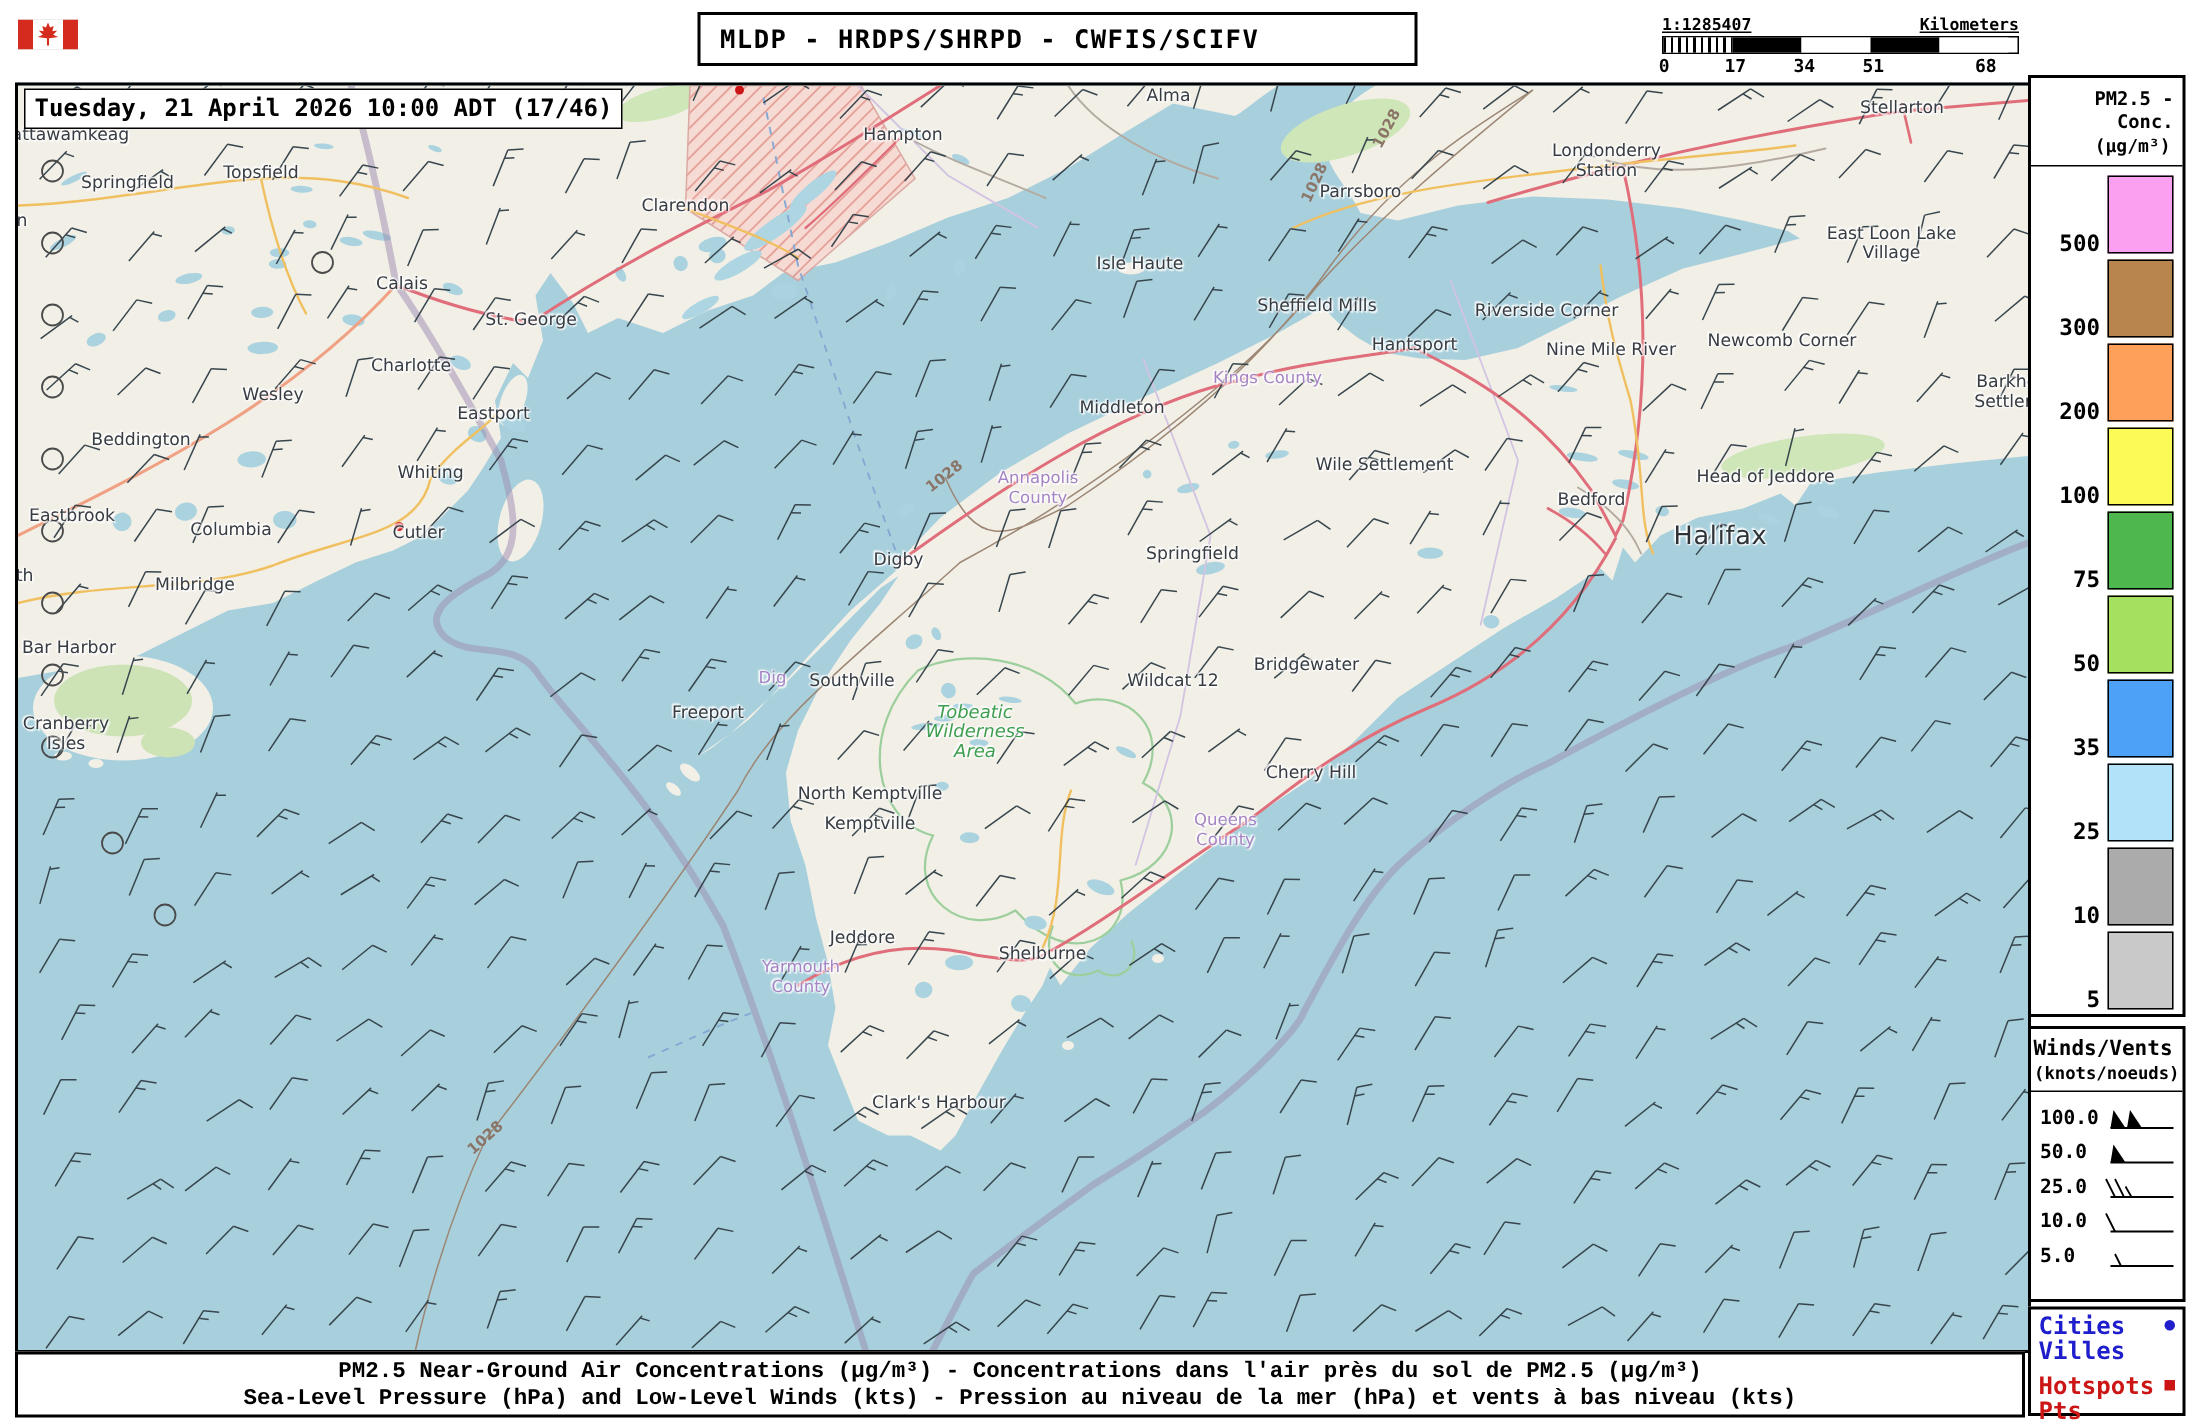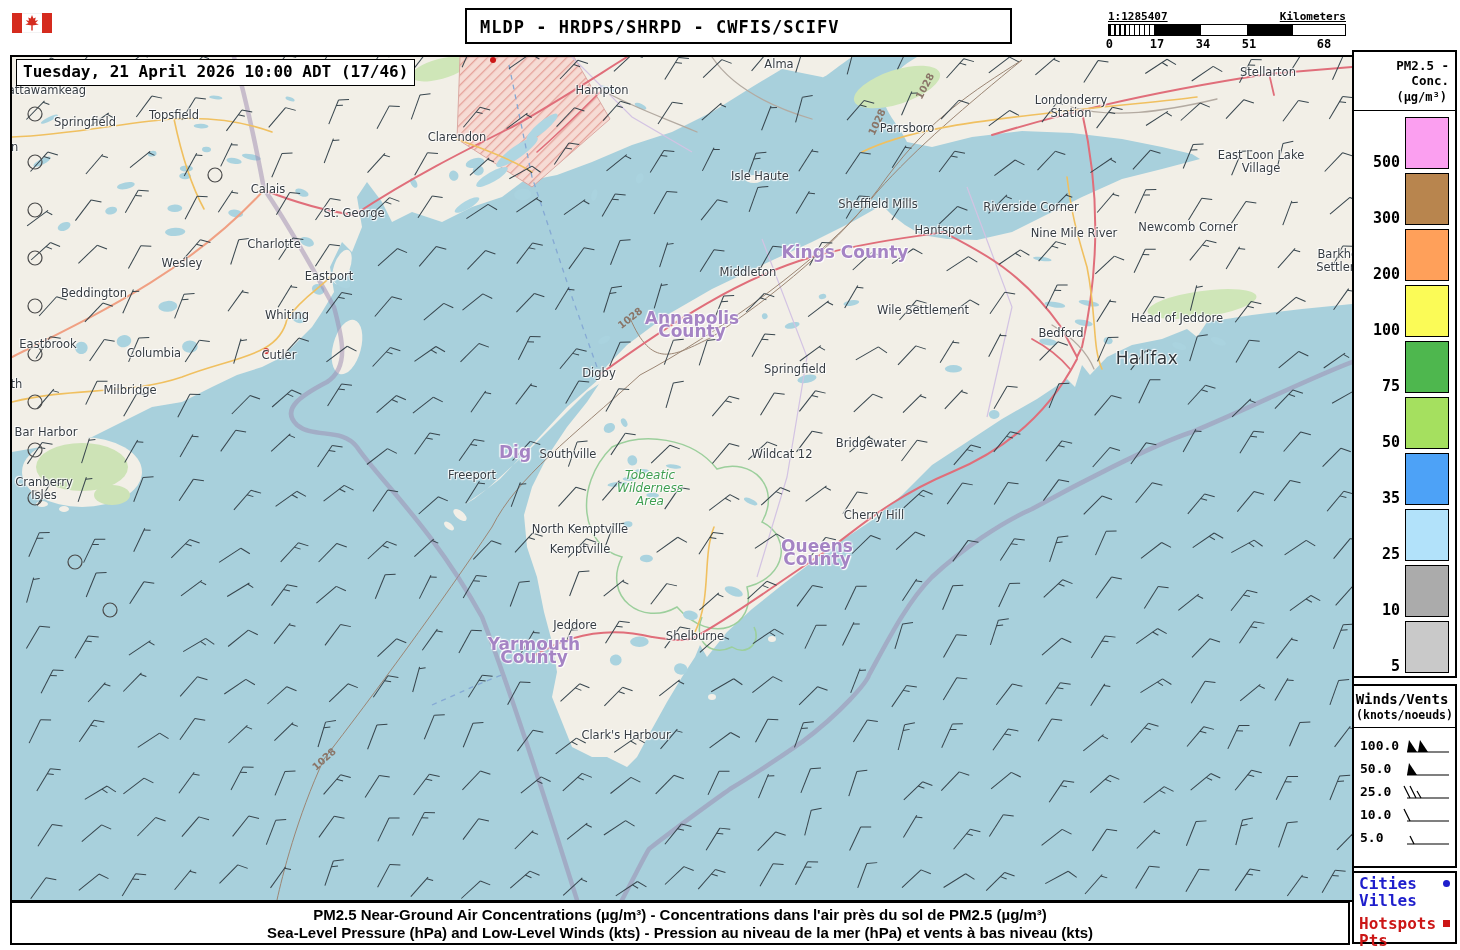--- a/index.html
+++ b/index.html
@@ -2,42 +2,42 @@
 <html><head>
 <meta charset="utf-8">
 <style>
   html,body{margin:0;padding:0;background:#fff;}
   .page{position:relative;width:1460px;height:950px;background:#ffffff;overflow:hidden;
         font-family:"DejaVu Sans",sans-serif;}
   
   .agency{position:absolute;top:14px;font-size:11px;line-height:13px;color:#222;white-space:pre-line;margin-top:40px;}
   .agency-fr{left:58px;} .agency-en{left:218px;}
   .flag{position:absolute;left:12px;top:13px;}
-  .title-box{position:absolute;left:465px;top:8px;width:547px;height:36px;border:2px solid #000;background:#fff;
+  .title-box{position:absolute;left:465px;top:8px;width:480px;height:36px;border:2px solid #000;background:#fff;
              font-family:"DejaVu Sans Mono",monospace;font-weight:bold;font-size:17px;line-height:34px;
              padding-left:13px;letter-spacing:1px;box-sizing:border-box;}
   .scalebar{position:absolute;left:1108px;top:10px;width:238px;font-family:"DejaVu Sans Mono",monospace;}
   .sb-row1{display:flex;justify-content:space-between;font-size:11px;font-weight:bold;}
   .sb-row1 span{text-decoration:underline;}
   .sb-bar{margin-top:1px;height:10px;border:1px solid #000;display:flex;}
   .sb-seg{height:100%;width:46px;}
   .sb-hatch{background:repeating-linear-gradient(90deg,#000 0 1.5px,#fff 1.5px 5px);}
   .sb-ticks{position:relative;height:14px;font-size:12px;font-weight:bold;}
   .sb-ticks span{position:absolute;transform:translateX(-30%);top:1px;}
   
   .map{position:absolute;left:10px;top:55px;width:1340px;height:843px;border:2px solid #000;
        background:#a8d0dc;overflow:hidden;box-sizing:content-box;}
   .datebox{position:absolute;left:4px;top:2px;height:25px;border:1.5px solid #000;background:#fff;
            font-family:"DejaVu Sans Mono",monospace;font-weight:bold;font-size:16px;line-height:24px;
            padding:0 6px;z-index:40;}
   .mlabel{position:absolute;transform:translate(-50%,-50%);font-size:11.5px;color:#363c42;
           white-space:pre-line;text-align:center;line-height:13px;z-index:20;
           text-shadow:0 0 2px #fff,0 0 2px #fff,1px 1px 1px #fff,-1px -1px 1px #fff;}
   .mlabel.g{font-size:17px;color:#2d3338;letter-spacing:.5px;}
-  .mlabel.y{color:#a584c4;font-size:17px;font-weight:bold;}
+  .mlabel.y{color:#a584c4;font-size:11px;}
   .mlabel.p{color:#3e9e50;font-size:12px;font-style:italic;}
   .isolabel{position:absolute;font-size:10px;font-weight:bold;color:#8a7568;z-index:15;
             transform:translate(-50%,-50%);}
   
   .sidebox{position:absolute;border:2px solid #000;background:#fff;box-sizing:border-box;
            font-family:"DejaVu Sans Mono",monospace;}
   .pm-box{left:1352px;top:50px;width:105px;height:628px;}
   .pm-title{font-size:12.5px;font-weight:bold;text-align:right;padding:6px 6px 0 0;}
   .pm-sub{font-size:12px;font-weight:bold;text-align:right;padding:2px 8px 4px 0;}
   .legend-rule{border:none;border-top:1.5px solid #000;margin:2px 0 6px 0;}
@@ -49,21 +49,21 @@
   .wind-sub{font-size:11.5px;font-weight:bold;text-align:center;padding:1px 0 3px 0;}
   .wrow{display:flex;align-items:center;justify-content:space-between;height:23px;padding:0 4px 0 6px;}
   .wlabel{font-size:13px;font-weight:bold;}
   .mk-box{left:1352px;top:871px;width:105px;height:73px;padding:2px 5px;}
   .mkline{font-size:16px;font-weight:bold;line-height:17px;display:flex;align-items:center;justify-content:space-between;}
   .mk-gap{height:6px;}
   .dot{width:7px;height:7px;border-radius:50%;display:inline-block;}
   .sq{width:7px;height:7px;display:inline-block;}
   
   .footer{position:absolute;left:10px;top:901px;width:1340px;height:44px;border:2px solid #000;background:#fff;
-          box-sizing:border-box;text-align:center;font-family:Liberation Sans, sans-serif;font-weight:bold;}
+          box-sizing:border-box;text-align:center;font-family:Liberation Mono, monospace;font-weight:bold;}
   .f1{font-size:15px;margin-top:3px;} .f2{font-size:15px;margin-top:1px;}
 </style>
 </head>
 <body>
 
 <div class="page">
 
   <svg class="flag" width="40" height="20" viewBox="0 0 40 20">
     <rect x="0" y="0" width="40" height="20" fill="#fff" stroke="#ccc" stroke-width="0.5"></rect>
     <rect x="0" y="0" width="10" height="20" fill="#d52b1e"></rect>

